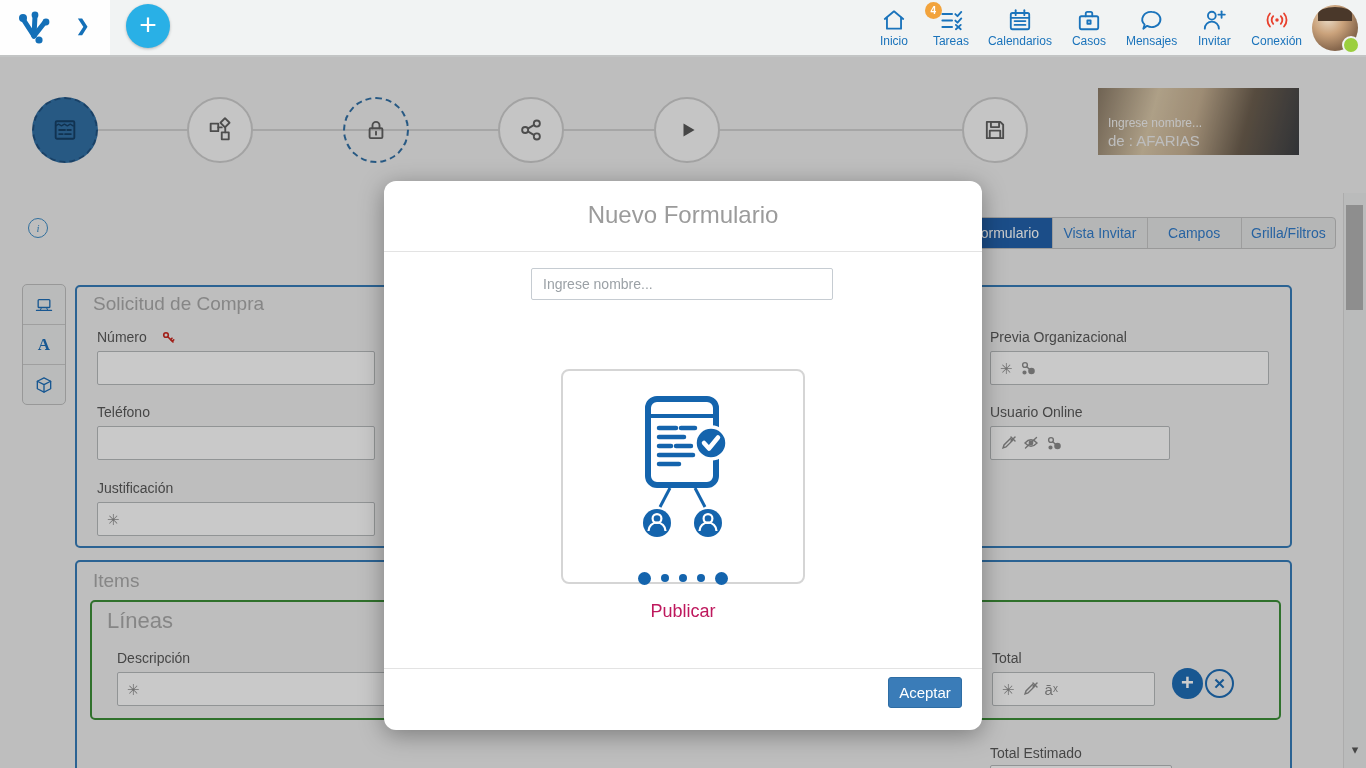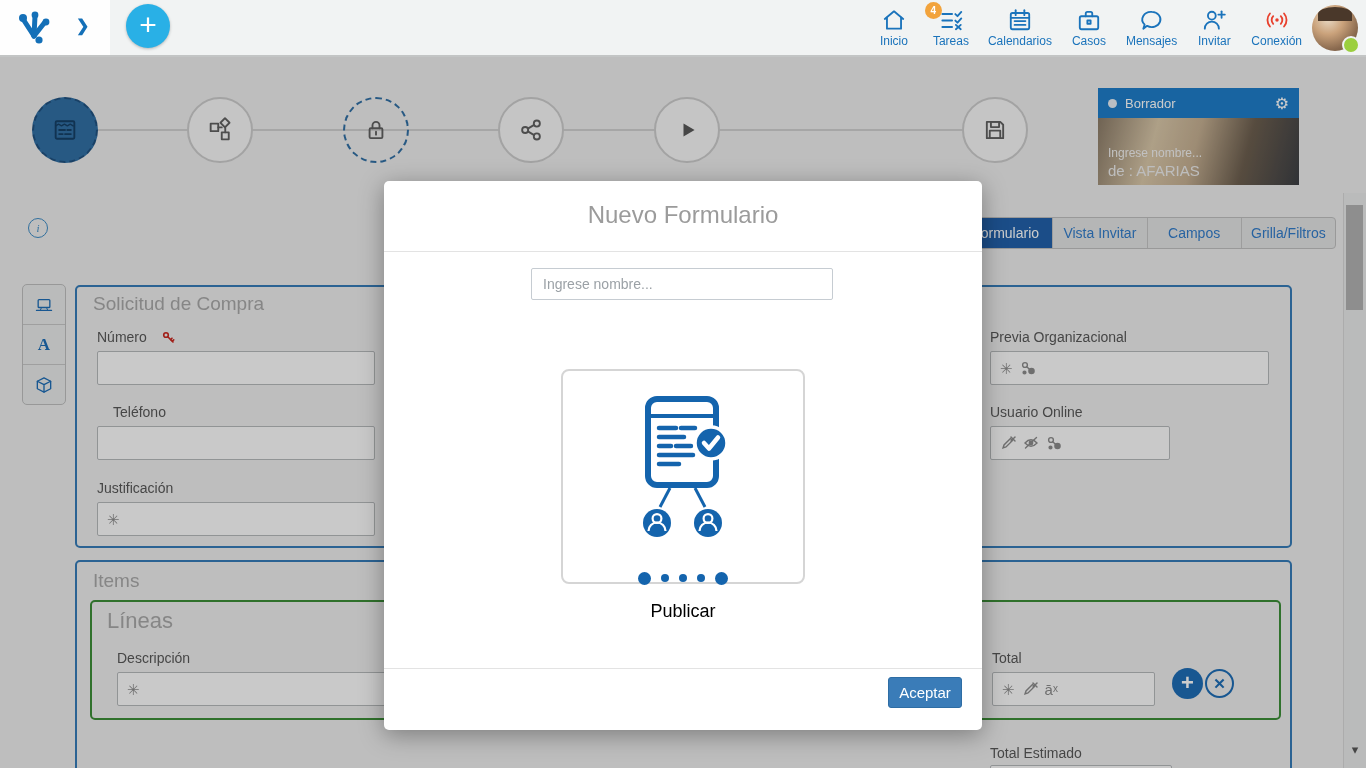--- a/index.html
+++ b/index.html
@@ -79,35 +79,35 @@
   .add-btn{left:1172px;top:668px;background:#1b6bb5;color:#fff;font-size:22px;line-height:29px;font-weight:bold}
   .del-btn{left:1205px;top:669px;width:29px;height:29px;border:2px solid #1b6bb5;color:#1b6bb5;
     font-size:15px;line-height:25px;font-weight:bold;border-radius:50%}
 
   .scroll-track{left:1343px;top:193px;width:23px;height:575px;background:#e9eaea;border-left:1px solid #d7d7d7}
   .scroll-thumb{left:1346px;top:205px;width:17px;height:105px;background:#b1b1b1;cursor:pointer}
   .scroll-down{left:1347px;top:742px;width:16px;text-align:center;color:#555;font-size:13px;cursor:pointer}
 
   
   .overlay{left:0;top:55px;width:1366px;height:713px;background:rgba(15,15,15,0.21);z-index:50}
-  .modal{left:384px;top:181px;width:598px;height:549px;background:#fff;border-radius:5px;z-index:200;
+  .modal{left:384px;top:181px;width:598px;height:549px;background:#fff;border-radius:12px;z-index:200;
     box-shadow:0 5px 25px rgba(0,0,0,0.35)}
   .modal-title{top:20px;left:0;width:598px;text-align:center;font-size:24px;color:#9b9b9b}
   .modal-hr1{top:70px;left:0;width:598px;border-top:1px solid #e3e3e3}
   .modal-input{left:147px;top:87px;width:302px;height:32px;border:1px solid #c6ccd2;border-radius:2px;
     box-sizing:border-box;padding:0 11px;font-size:14px;color:#444;font-family:"Liberation Sans",sans-serif;outline:none}
   .modal-input::placeholder{color:#9ba1a6}
   .ill-card{left:177px;top:188px;width:244px;height:215px;border:2px solid #d5d5d5;border-radius:8px;
     box-sizing:border-box;display:flex;justify-content:center;align-items:flex-start;background:#fff}
   .ill-card svg{margin-top:24px}
   .dots{left:0;top:390px;width:598px;height:14px;display:flex;align-items:center;justify-content:center;gap:10px}
   .dot{border-radius:50%;background:#1464ad}
   .dot.big{width:13px;height:13px}
   .dot.small{width:8px;height:8px}
-  .publicar{left:0;top:420px;width:598px;text-align:center;font-size:18px;font-weight:500;color:#000000}
+  .publicar{left:0;top:420px;width:598px;text-align:center;font-size:18px;font-weight:500;color:#be185d}
   .modal-hr2{top:487px;left:0;width:598px;border-top:1px solid #e3e3e3}
   .accept-btn{left:504px;top:496px;width:74px;height:31px;background:#3a7cb8;border:1px solid #2e6da4;border-radius:3px;
     color:#fff;font-size:15px;text-align:center;line-height:29px;cursor:pointer;box-sizing:border-box}
 </style>
 </head>
 <body>
 
 <div class="abs navbar">
   <div class="abs logo-area">
     <svg class="logo" width="38" height="38" viewBox="0 0 38 38">
@@ -240,25 +240,20 @@
 </div>
 <div class="abs step" style="left:962px;top:97px">
   <svg viewBox="0 0 24 24">
     <path d="M5 5 h11.5 L19 7.5 V19 H5 Z"></path>
       <rect x="8.5" y="5" width="7" height="4.5"></rect>
       <rect x="7.5" y="12.5" width="9" height="6.5"></rect>
   </svg>
 </div>
 
 <div class="abs status-card">
-  <div class="status-head">
-    <span class="status-dot-w"></span>
-    <span class="status-name">Borrador</span>
-    <span class="gear">⚙</span>
-  </div>
   <div class="status-photo">
     <div class="sc-ph">Ingrese nombre...</div>
     <div class="sc-owner">de : AFARIAS</div>
   </div>
 </div>
 
 <div class="abs page-title">
   <span class="info-ic">i</span>
 </div>
 <div class="abs tabs">
@@ -296,21 +291,21 @@
       <svg viewBox="0 0 13 13">
           <circle cx="4" cy="4" r="2.3"></circle>
           <line x1="5.8" y1="5.8" x2="11" y2="11"></line>
           <line x1="8.6" y1="8.6" x2="10" y2="7.2"></line>
           <line x1="10.3" y1="10.3" x2="11.7" y2="8.9"></line>
         </svg>
     </span>
   </div>
   <div class="abs inp" style="left:20px;top:64px;width:278px"></div>
 
-  <div class="abs lbl" style="left:36px;top:117px">
+  <div class="abs lbl" style="left:20px;top:117px">
       <span>Teléfono</span>
     </div>
   <div class="abs inp" style="left:20px;top:139px;width:278px"></div>
 
   <div class="abs lbl" style="left:20px;top:193px">
       <span>Justificación</span>
     </div>
   <div class="abs inp" style="left:20px;top:215px;width:278px">
     <span class="fi">✳</span>
   </div>

